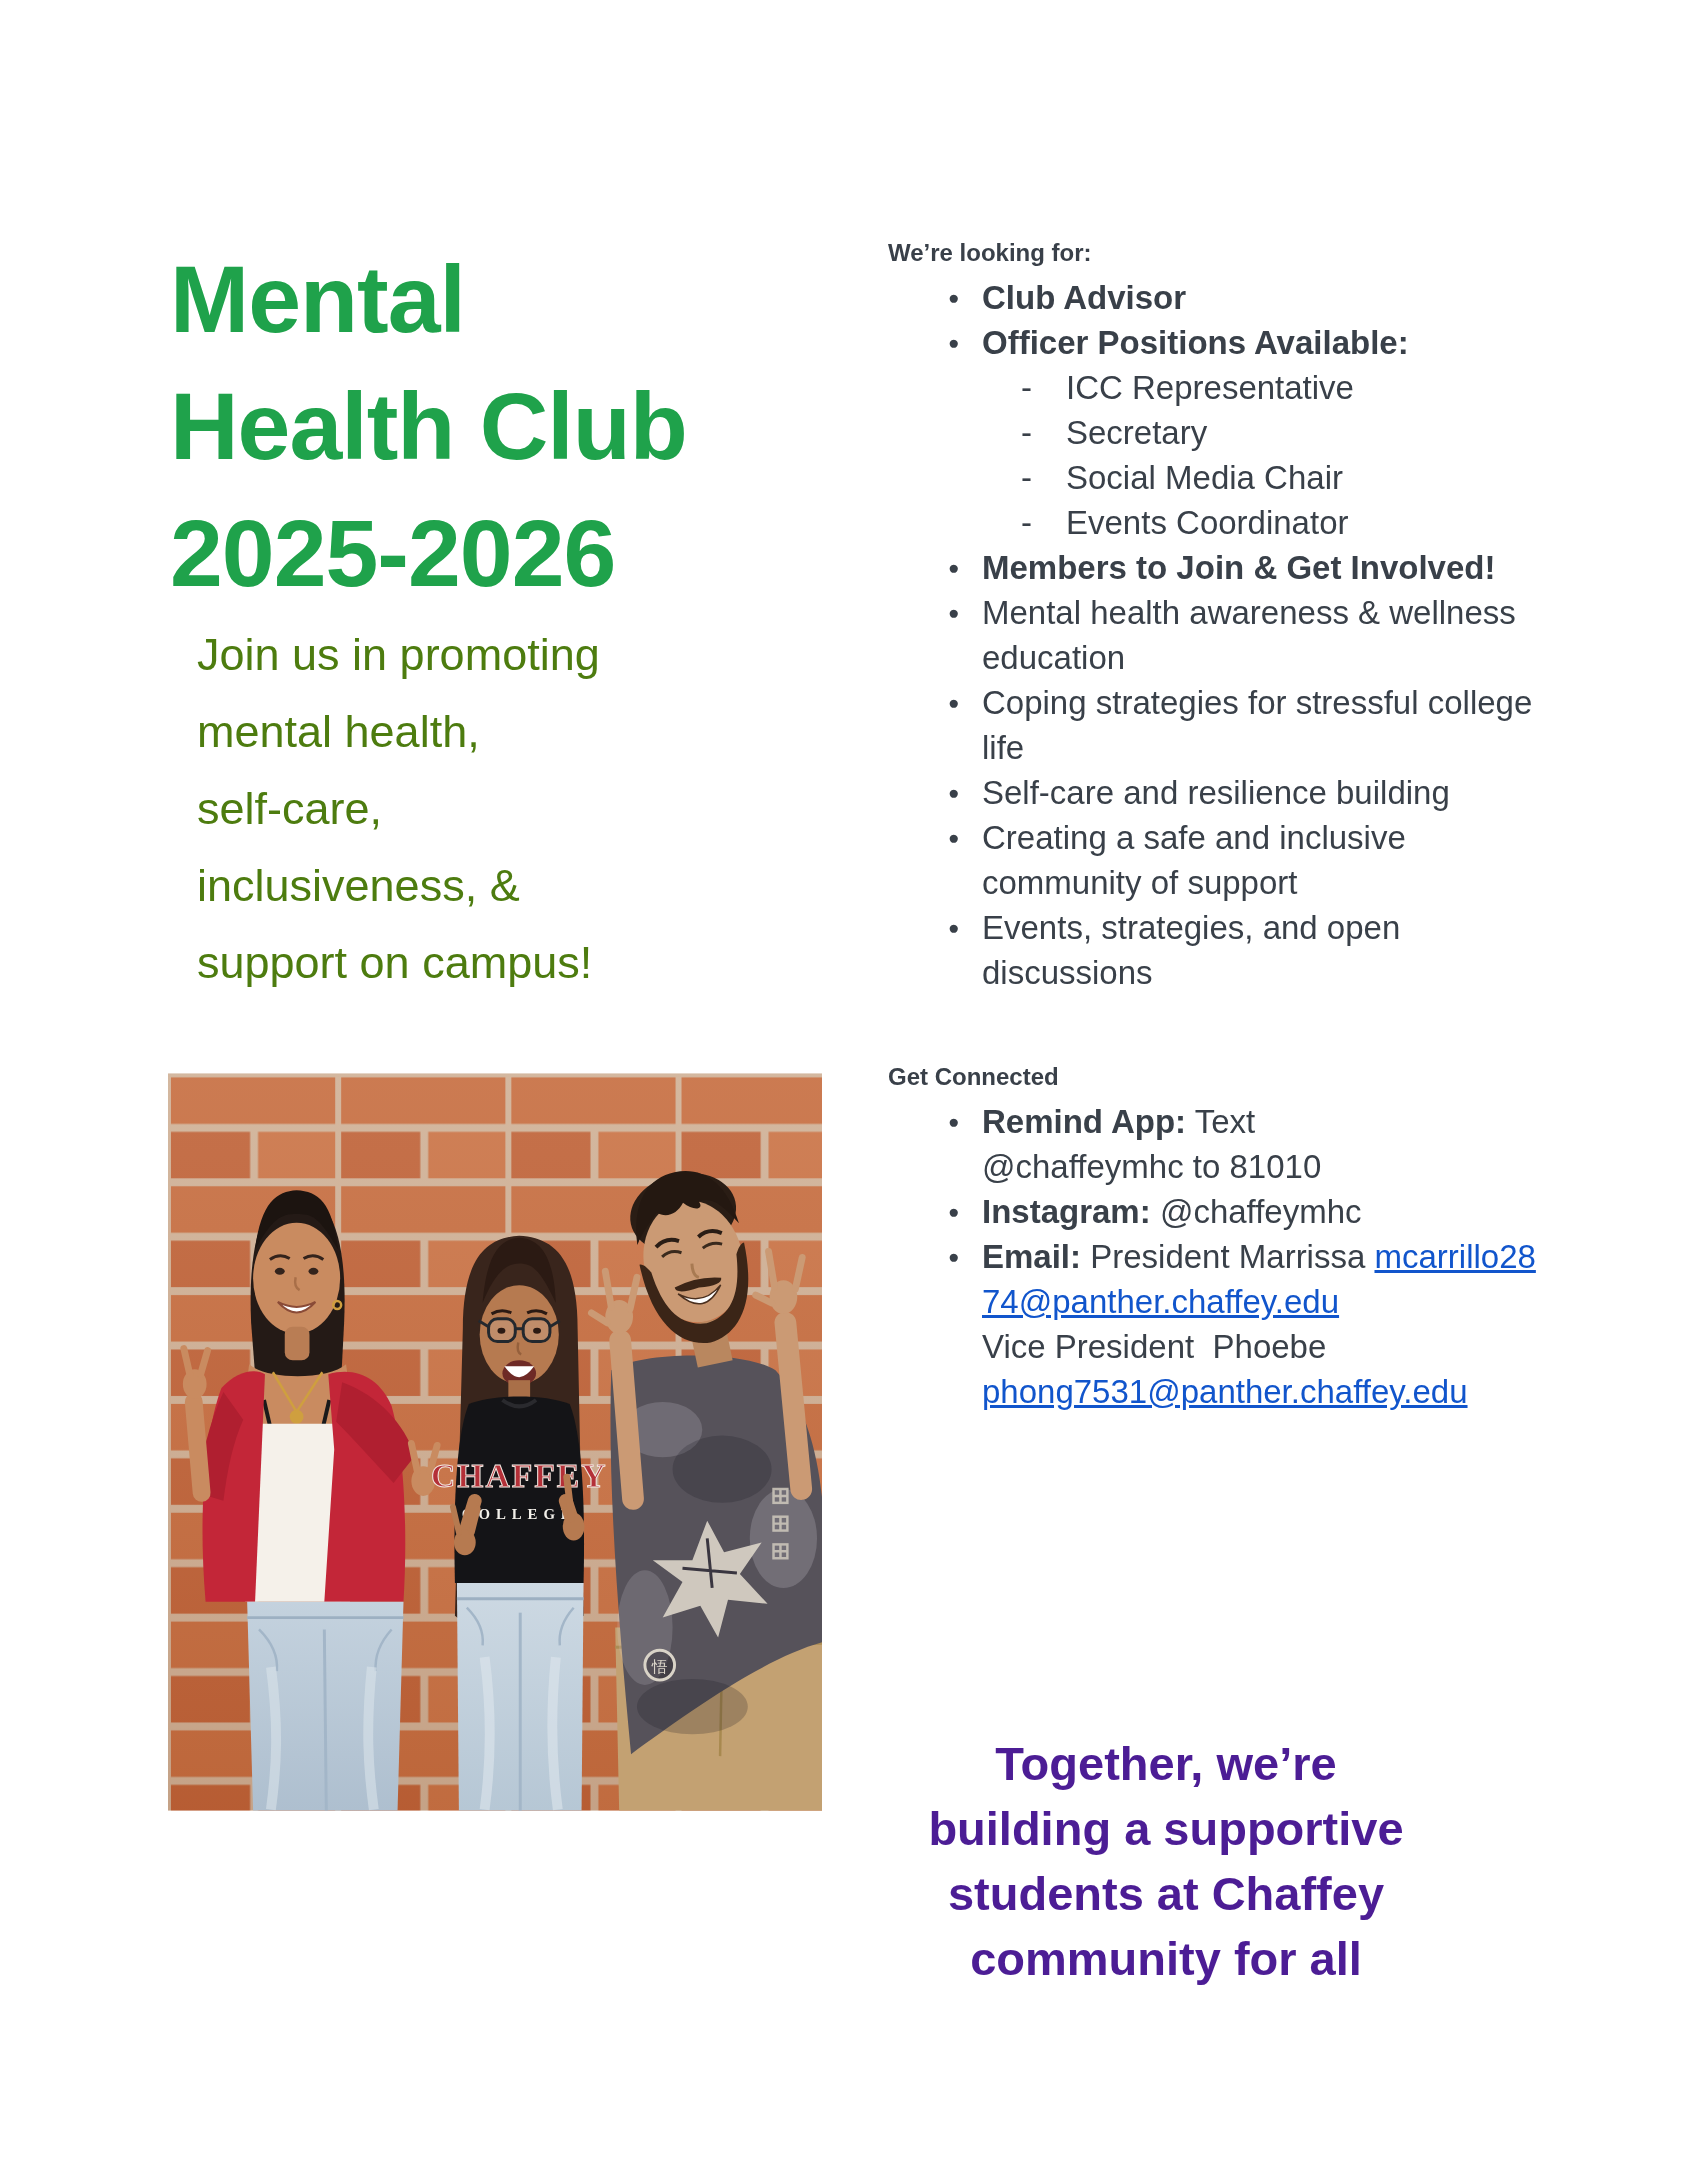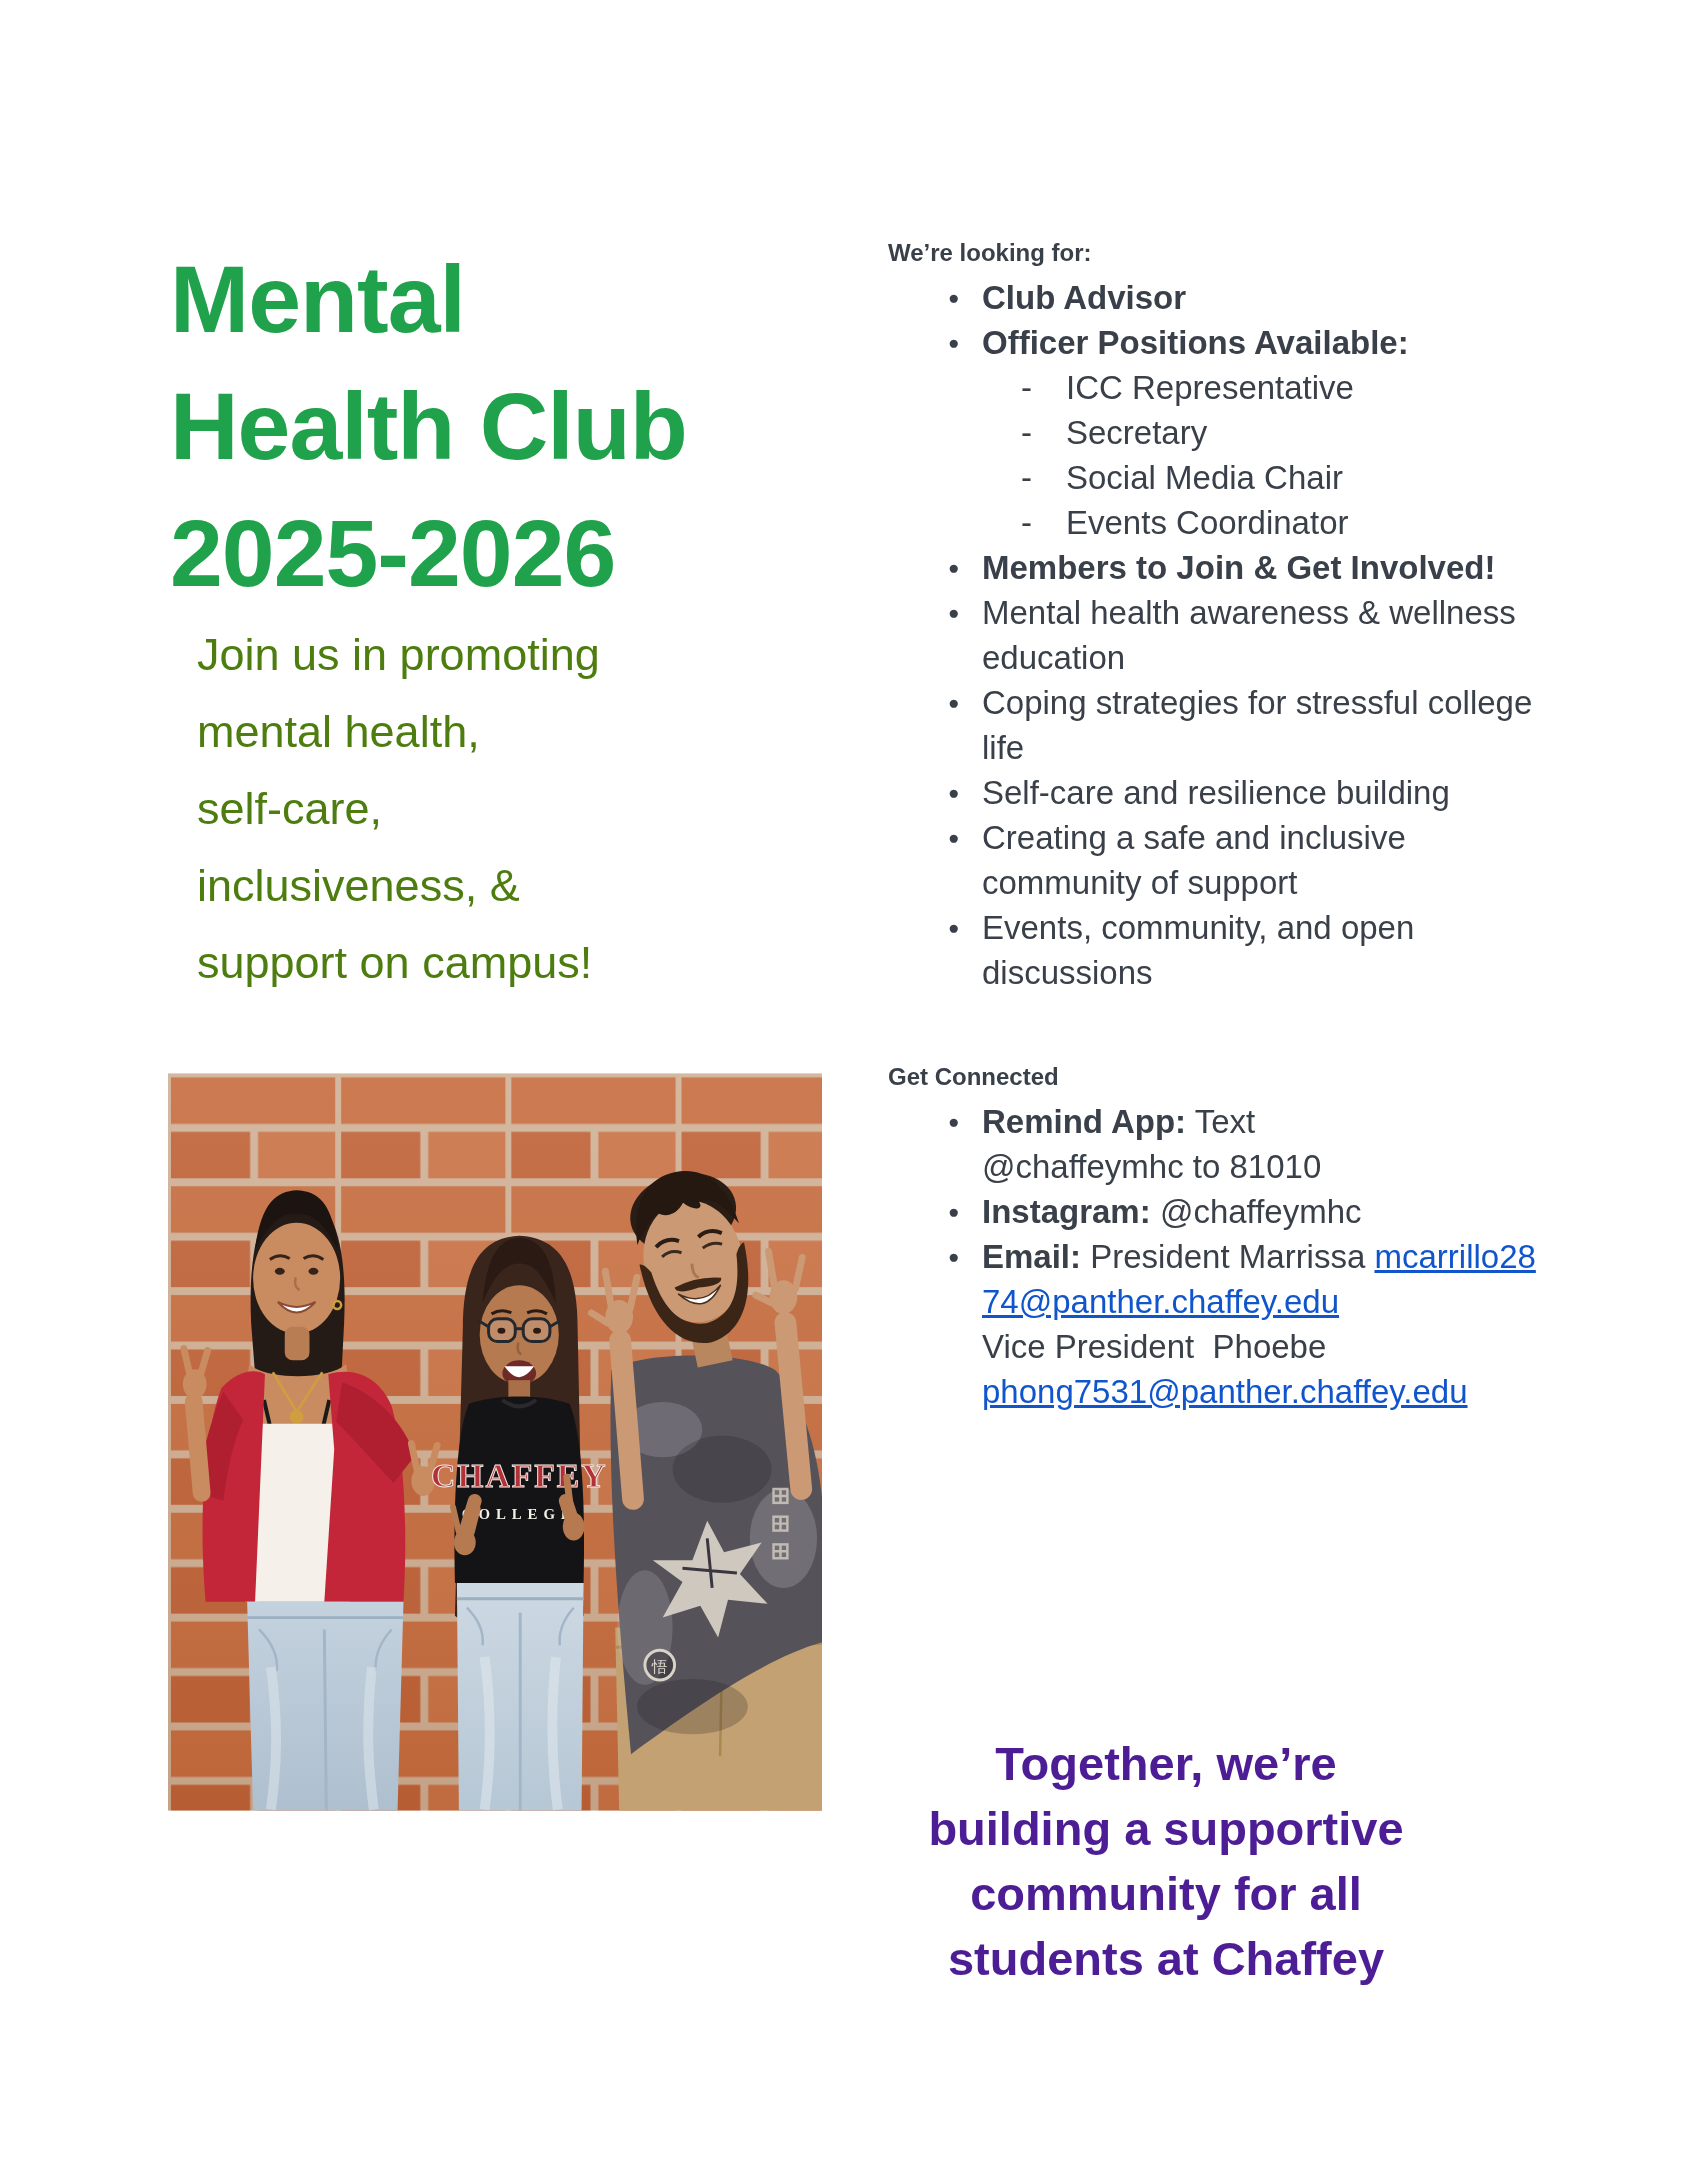--- a/index.html
+++ b/index.html
@@ -250,21 +250,21 @@
       <div class="li">
         <span class="dot">●</span>
         <span class="txt">Self-care and resilience building</span>
       </div>
       <div class="li">
         <span class="dot">●</span>
         <span class="txt">Creating a safe and inclusive community of support</span>
       </div>
       <div class="li">
         <span class="dot">●</span>
-        <span class="txt">Events, community, and open discussions</span>
+        <span class="txt">Events, strategies, and open discussions</span>
       </div>
     </div>
 
     <div class="h mt">Get Connected</div>
     <div class="ul">
       <div class="li">
         <span class="dot">●</span>
         <span class="txt"><b>Remind App:</b><span> Text</span><br><span>@chaffeymhc to 81010</span></span>
       </div>
       <div class="li">
@@ -278,18 +278,18 @@
           <span class="pre">Vice President  Phoebe</span><br>
           <a href="#" class="lnk">phong7531@panther.chaffey.edu</a>
         </span>
       </div>
     </div>
   </div>
 
   <div class="footer">
     <div>Together, we’re</div>
     <div>building a supportive</div>
+    <div>students at Chaffey</div>
     <div>community for all</div>
-    <div>students at Chaffey</div>
   </div>
 
 </div>
 
 
 </body></html>

